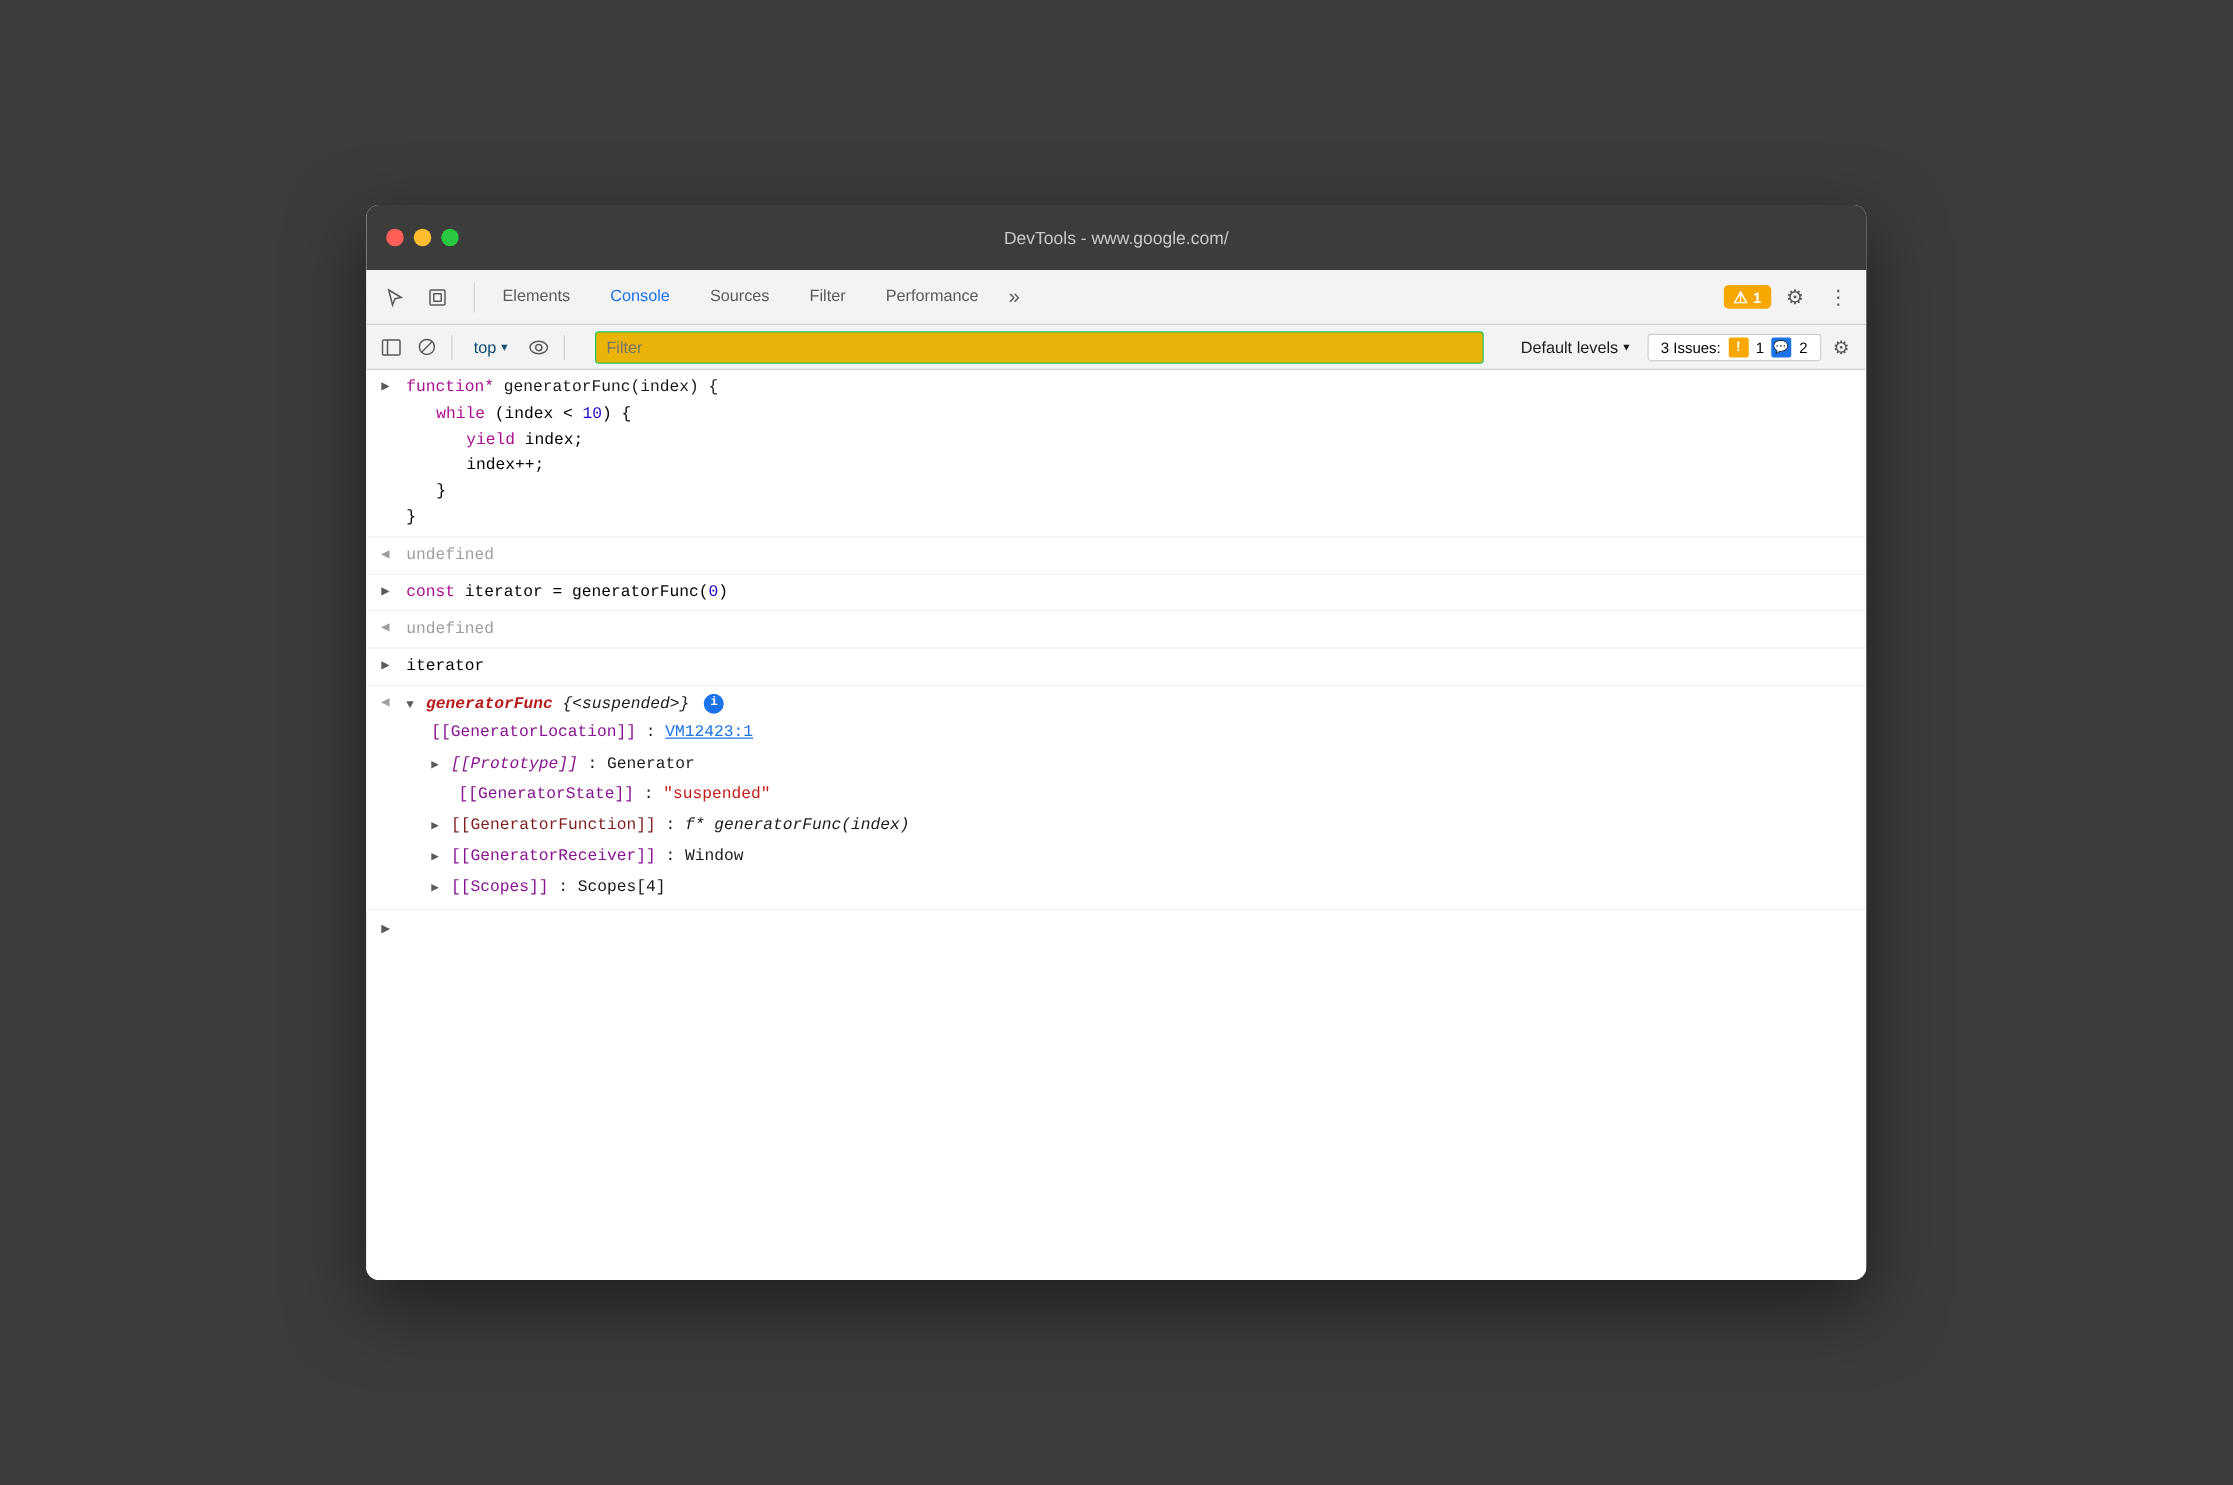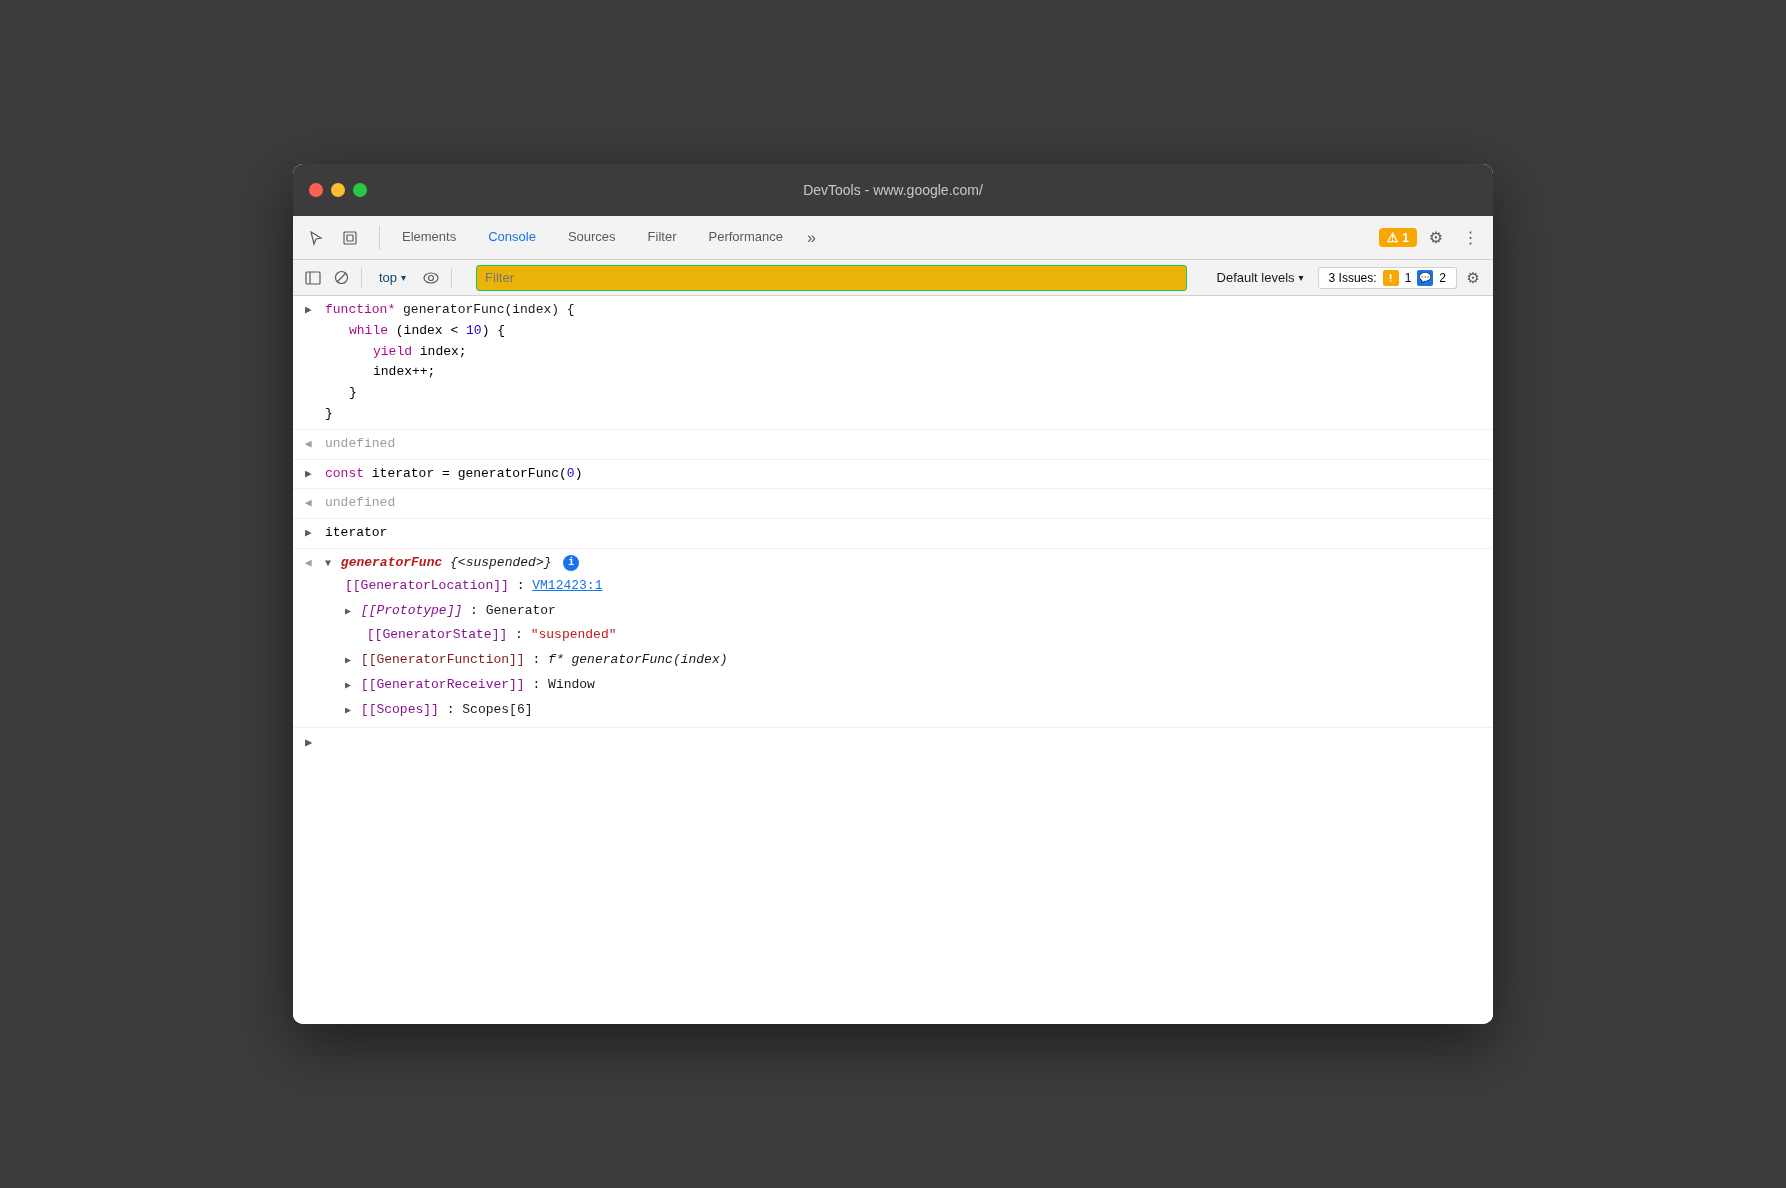--- a/index.html
+++ b/index.html
@@ -516,21 +516,21 @@
 
           <div style="padding: 2px 0;">
             <span class="expand-triangle">▶</span>
             <span style="color:#881391;">[[GeneratorReceiver]]</span>
             <span style="color:#1a1a1a;">: Window</span>
           </div>
 
           <div style="padding: 2px 0;">
             <span class="expand-triangle">▶</span>
             <span style="color:#881391;">[[Scopes]]</span>
-            <span style="color:#1a1a1a;">: Scopes[6]</span>
+            <span style="color:#1a1a1a;">: Scopes[4]</span>
           </div>
         </div>
       </div>
     </div>
 
     <div class="console-input-line">
       <span class="input-prompt">▶</span>
       <span style="font-size:13px; color:#1a1a1a;"></span>
     </div>
   </div>

